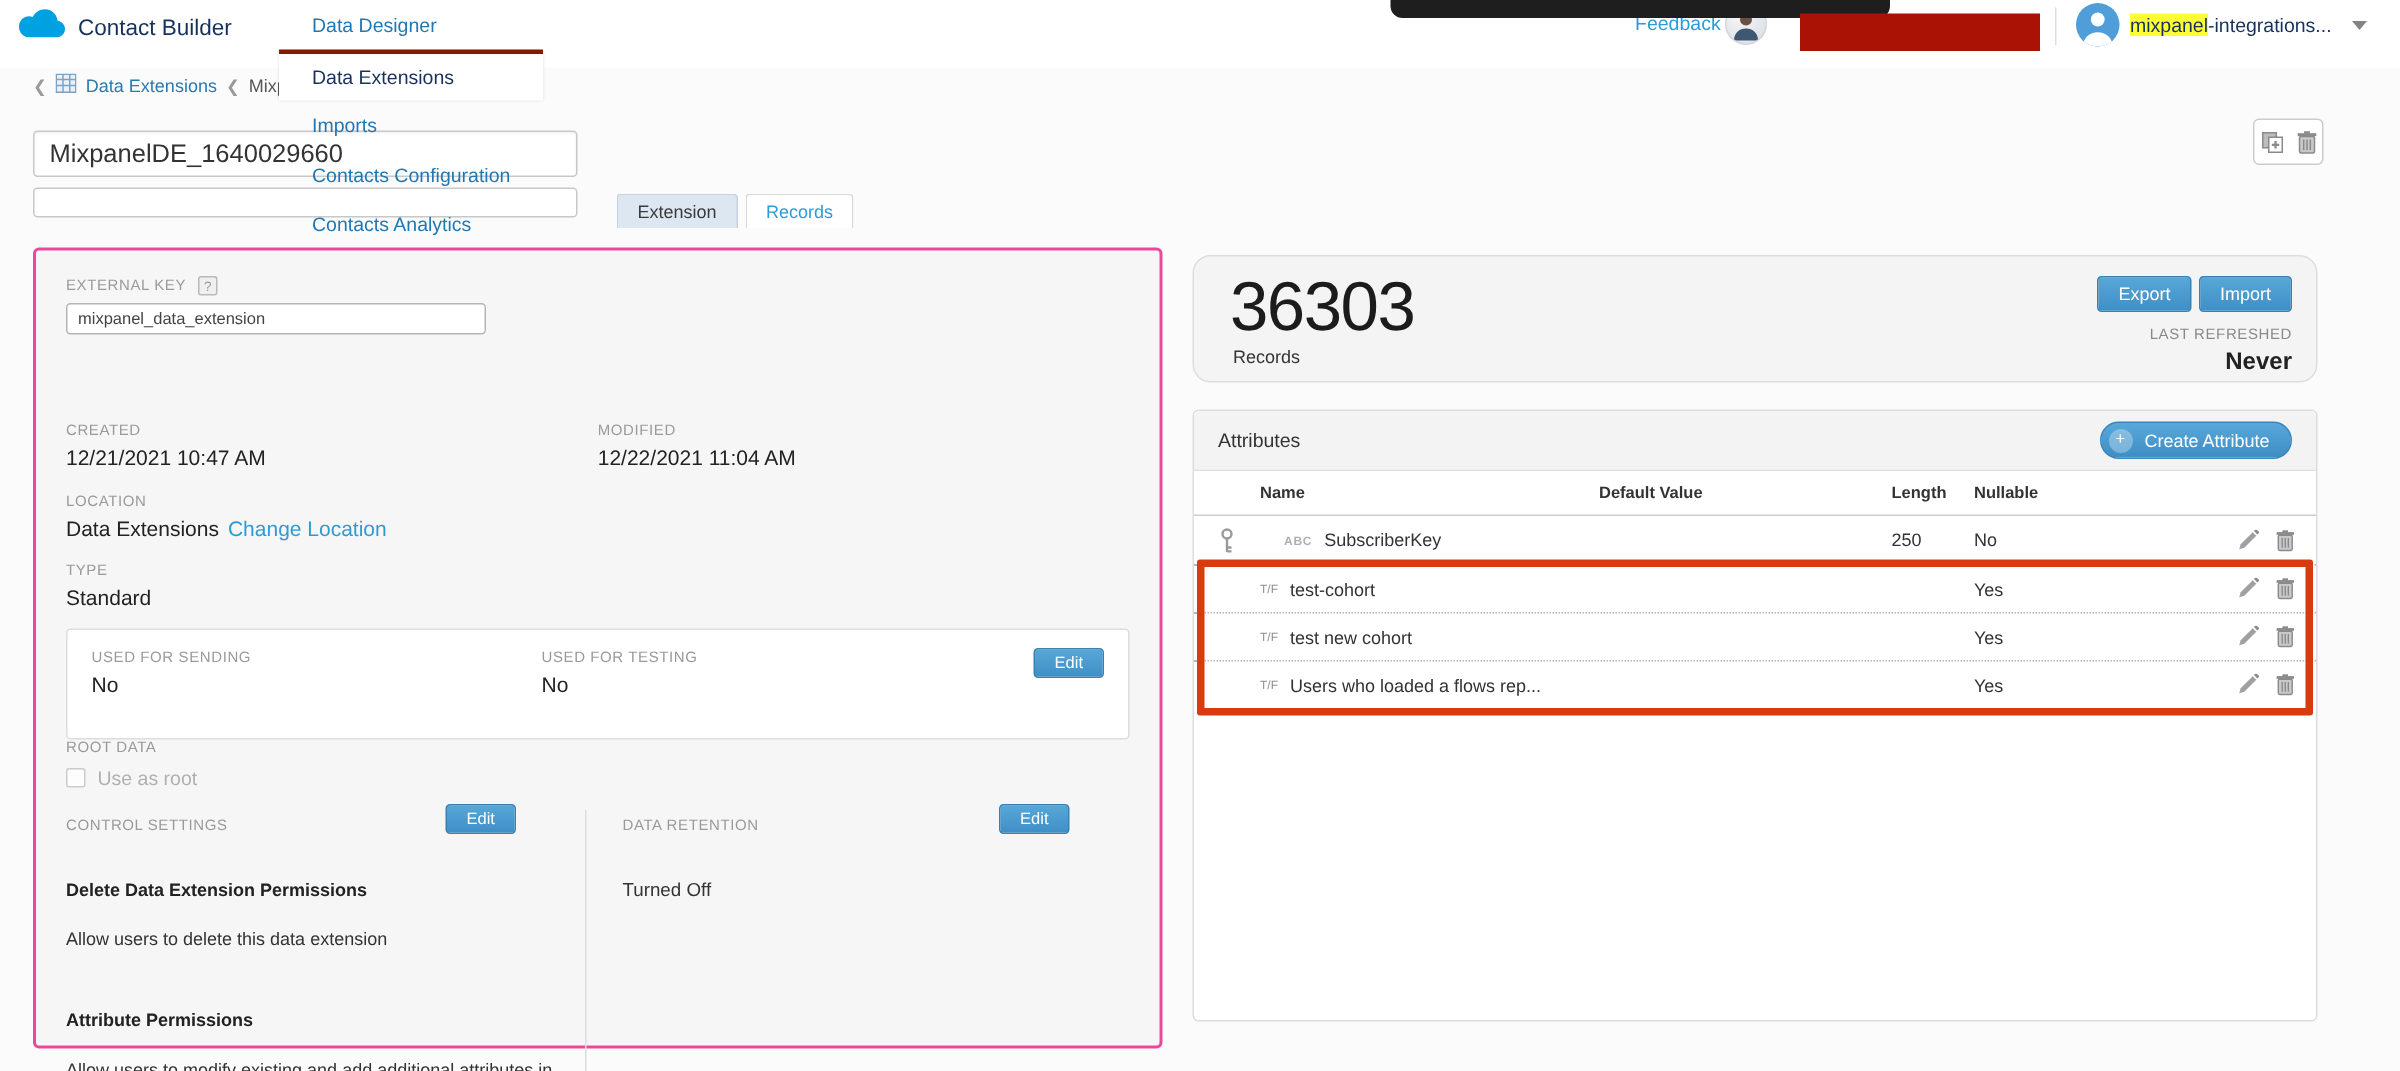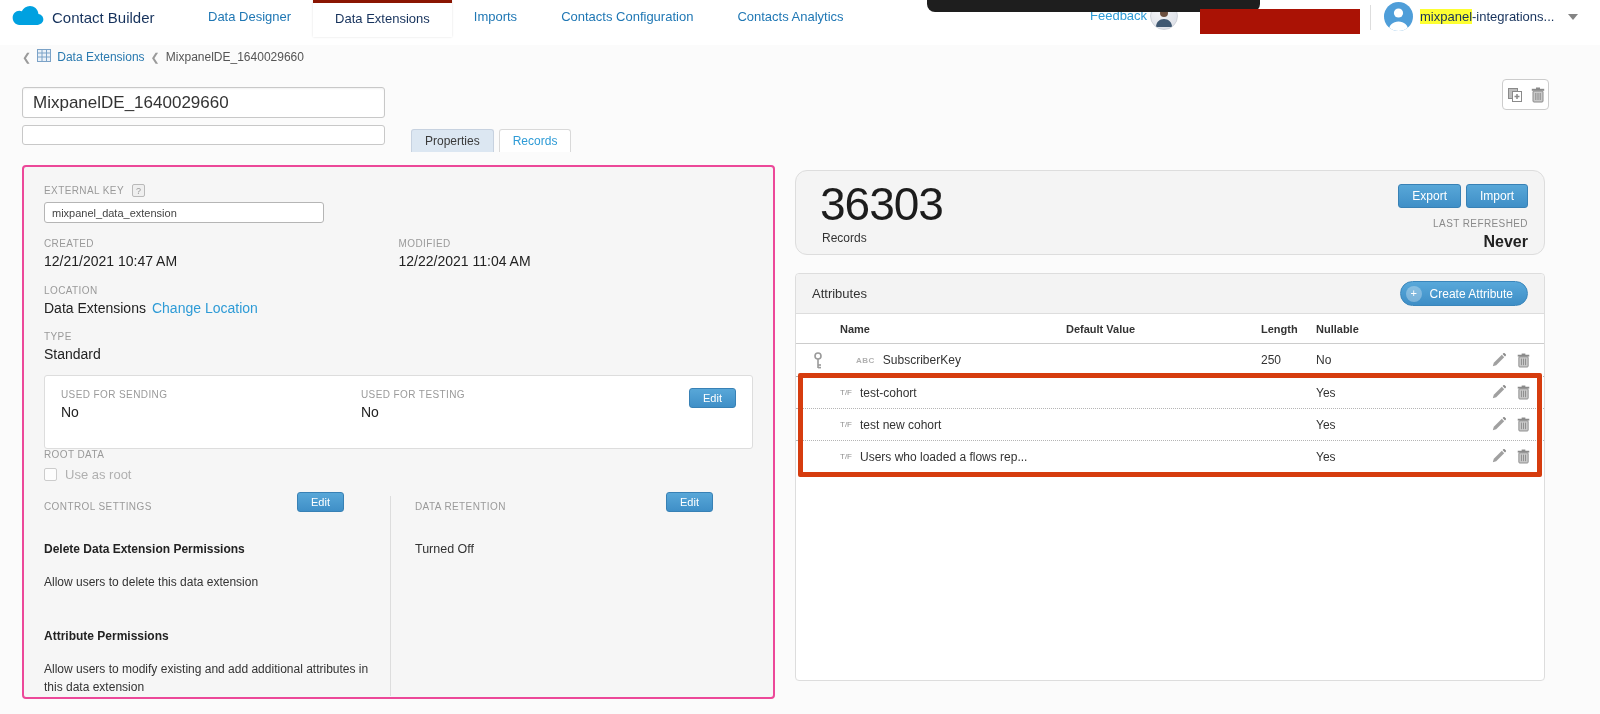--- a/index.html
+++ b/index.html
@@ -12,21 +12,21 @@
     color:#333;
   }
   
   .topnav {
     position:absolute; top:0; left:0; width:1600px; height:37px;
     background:#fff; border-bottom:4px solid #ef7d1e; z-index:20;
   }
   .topnav-inner { position:relative; width:100%; height:45px; background:#fff; }
   .brand { position:absolute; left:12px; top:5px; display:flex; align-items:center; gap:8px; }
   .brand-title { font-size:15px; color:#16325c; }
-  .nav { position:absolute; left:186px; top:0; height:37px; display:flex; }
+  .nav { position:absolute; left:186px; top:0; height:37px; display:flex;flex-direction:column; }
   .nav-item { padding:0 22px; line-height:33px; font-size:13px; color:#1f77b4; cursor:pointer; white-space:nowrap; }
   .nav-item.active {
     background:#fff; color:#16325c; border-top:3px solid #8a1502;
     line-height:31px; height:37px; position:relative; z-index:25;
     box-shadow:0 0 2px rgba(0,0,0,.12);
   }
   .redact-black { position:absolute; left:927px; top:-7px; width:333px; height:19px; background:#1e1e1e; border-radius:8px; z-index:26; }
   .feedback { position:absolute; left:1090px; top:8px; font-size:13px; color:#2e9bd6; cursor:pointer; }
   .emoji-avatar { position:absolute; left:1150px; top:2px; width:28px; height:28px; border-radius:50%;
     background:radial-gradient(circle at 35% 30%, #f4f5f8, #d8dce4); border:1px solid #cfd3da; overflow:hidden; }
@@ -76,21 +76,21 @@
   .left-panel {
     position:absolute; left:22px; top:165px; width:753px; height:534px;
     background:#f6f6f6; border:2px solid #ec4899; border-radius:4px; padding:17px 20px;
   }
   .ext-key-row { display:flex; align-items:center; }
   .help-box { width:13px; height:13px; margin-left:8px; border:1px solid #b9b9b9; background:#efefef;
     color:#999; font-size:9px; text-align:center; line-height:12px; border-radius:2px; cursor:pointer; }
   .ext-key-input { margin-top:5px; width:280px; height:21px; border:1px solid #b5b5b5; border-radius:3px;
     background:#fff; font-family:"Liberation Sans",sans-serif; font-size:11px; color:#444; padding:0 7px; }
   .two-col { display:flex; margin-top:15px; }
-  .two-col > div { width:50%; }
+  .two-col > div { width:50%;margin-top:44px; }
   .loc-row { display:flex; align-items:baseline; gap:6px; }
   .link { color:#2e9bd6; cursor:pointer; }
   .send-box { position:relative; margin-top:13px; background:#fff; border:1px solid #ddd; border-radius:3px;
     padding:13px 16px; height:74px; display:flex; }
   .send-box .col1 { width:300px; }
   .send-box .edit-abs { position:absolute; right:16px; top:12px; }
   .root-block { margin-top:0; }
   .chk-row { display:flex; align-items:center; margin-top:7px; }
   .chk { width:13px; height:13px; border:1px solid #ccc; background:#fdfdfd; border-radius:2px; }
   .chk-lbl { font-size:13px; color:#b0b0b0; margin-left:8px; }
@@ -187,21 +187,21 @@
       </svg>
   </span>
   <span class="bc-link">Data Extensions</span>
   <span class="bc-chevron">❮</span>
   <span class="bc-current">MixpanelDE_1640029660</span>
 </div>
 
 <input class="name-input" value="MixpanelDE_1640029660" style="">
 <input class="desc-input" value="" style="">
 <div class="tabs">
-  <div class="tab active">Properties</div>
+  <div class="tab active">Extension</div>
   <div class="tab inactive">Records</div>
 </div>
 
 <div class="page-actions">
   <span class="icon-btn">
     <svg width="16" height="16" viewBox="0 0 16 16">
         <rect x="1.5" y="1.5" width="9" height="10" fill="#bdbdbd" stroke="#8a8a8a"></rect>
         <rect x="5.5" y="4.5" width="9" height="10" fill="#fff" stroke="#8a8a8a"></rect>
         <line x1="10" y1="7" x2="10" y2="12" stroke="#8a8a8a" stroke-width="1.5"></line>
         <line x1="7.5" y1="9.5" x2="12.5" y2="9.5" stroke="#8a8a8a" stroke-width="1.5"></line>

